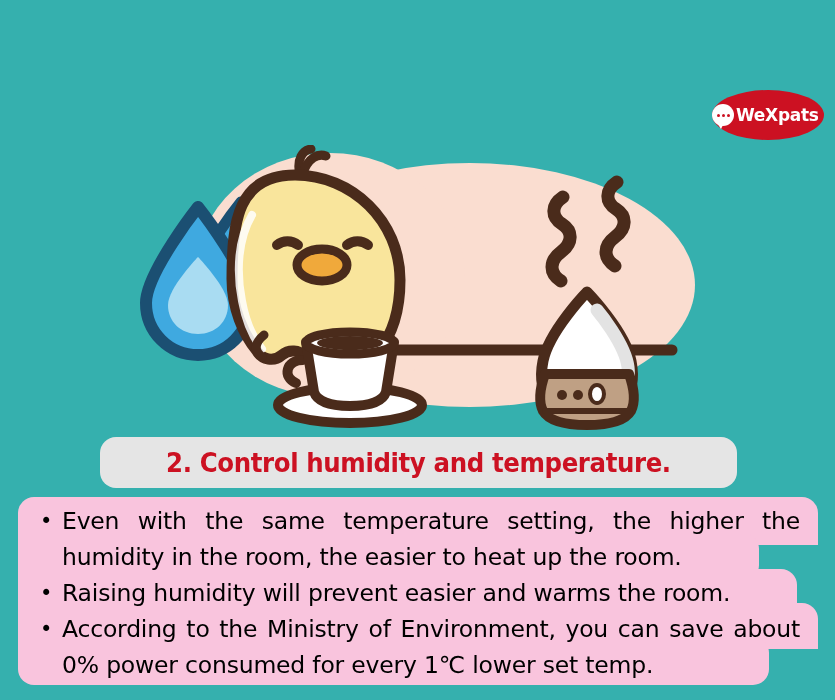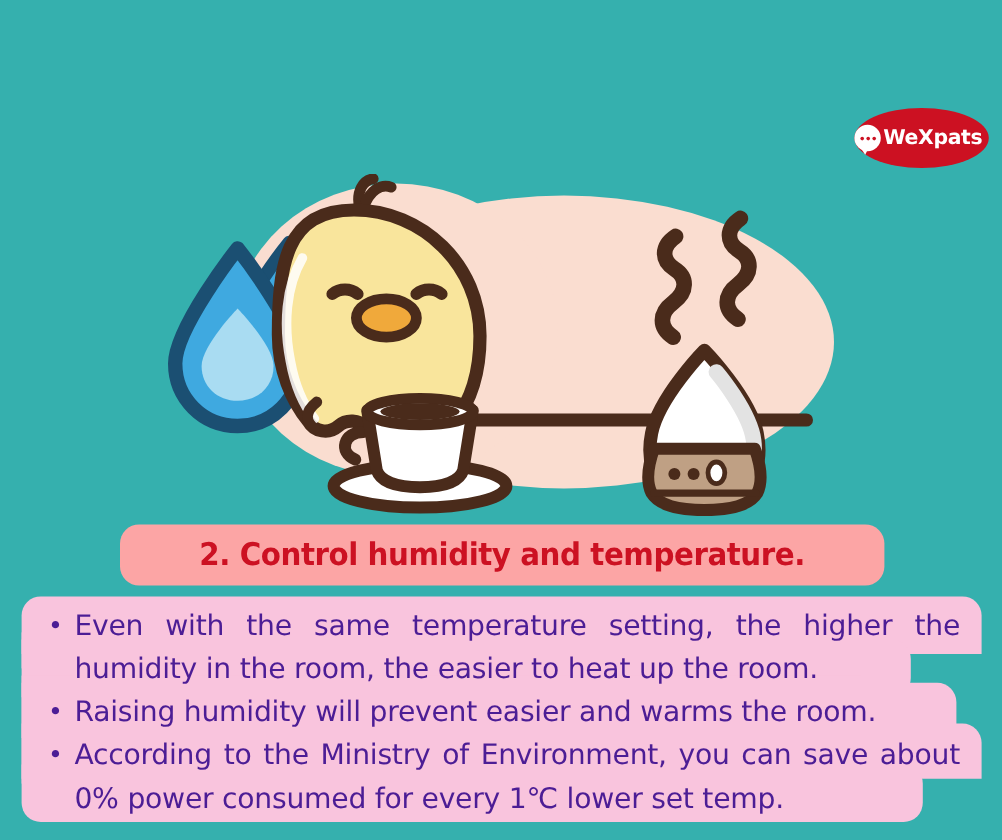--- a/index.html
+++ b/index.html
@@ -139,21 +139,21 @@
   }
   #illustration svg { display: block; }
 
   
   #subtitle-banner {
     position: absolute;
     left: 100px;
     top: 437px;
     width: 637px;
     height: 51px;
-    background: #fca5a5;
+    background: #e5e5e5;
     border-radius: 16px;
     display: flex;
     align-items: center;
     justify-content: center;
   }
   #subtitle-text {
     color: #cc1122;
     font-size: 26px;
     font-weight: bold;
     font-family: "DejaVu Sans", sans-serif;
@@ -186,21 +186,21 @@
   #bullet-list {
     position: absolute;
     left: 22px;
     top: 6px;
     width: 760px;
     z-index: 3;
     list-style: none;
   }
   #bullet-list li {
     position: relative;
-    color: #4c1d95;
+    color: #000000;
     font-size: 23.5px;
     line-height: 36px;
     font-family: "DejaVu Sans", sans-serif;
     text-align: justify;
     padding-left: 22px;
     letter-spacing: -0.2px;
   }
   #bullet-list li::before {
     content: "\2022";
     position: absolute;

